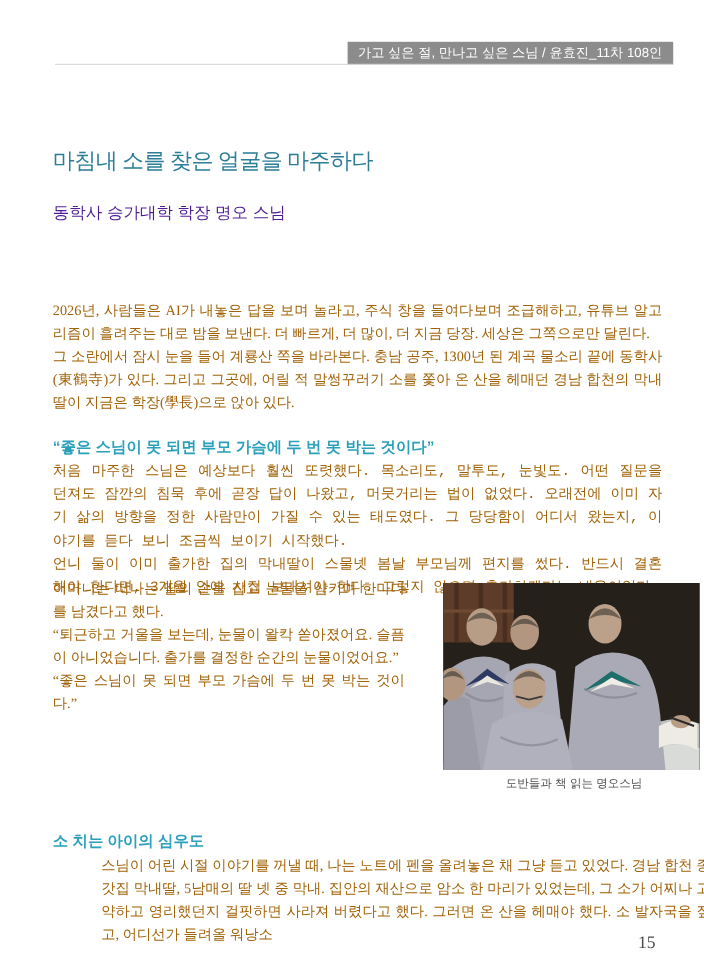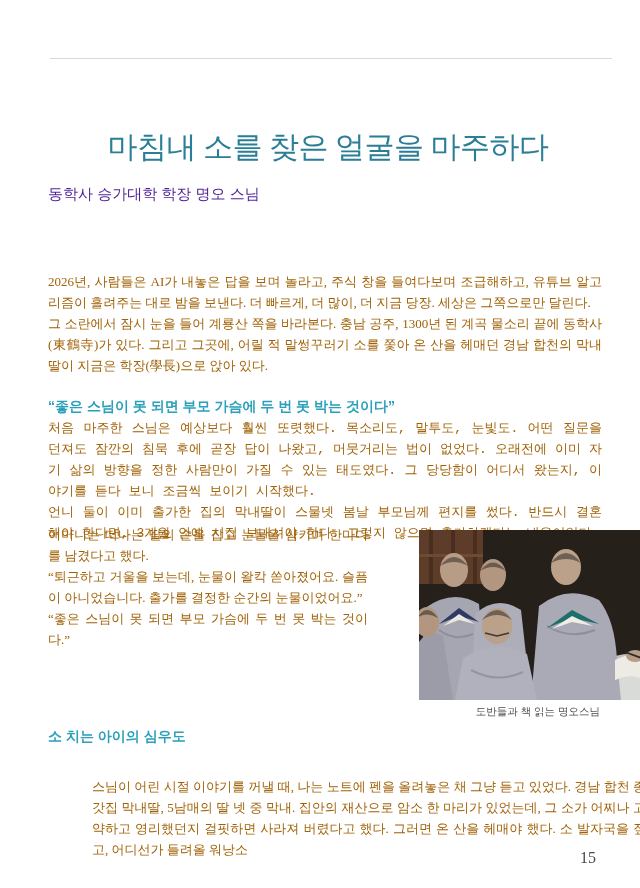--- a/index.html
+++ b/index.html
@@ -33,25 +33,24 @@
     height: 1px;
     background: #d9d9d9;
   }
   .title {
     position: absolute;
     top: 128px;
     left: 48px;
     width: 560px;
     font-family: "Liberation Serif", serif;
     font-weight: 500;
-    font-size: 30px;
+    font-size: 20px;
     line-height: 38px;
     letter-spacing: -0.5px;
     color: #2b7e95;
-    text-align: center;
   }
   .subtitle {
     position: absolute;
     top: 184px;
     left: 48px;
     width: 560px;
     font-family: "Liberation Sans", sans-serif;
     font-size: 15px;
     line-height: 20px;
     color: #4c1d95;
@@ -70,51 +69,52 @@
     font-family: "Liberation Sans", sans-serif;
     font-weight: bold;
     font-size: 14px;
     line-height: 18px;
     color: #2aa0bb;
   }
   .sec1-head { top: 397px; }
   .sec1-body { position: absolute; top: 418px; left: 48px; width: 554px; font-family: Liberation Mono, monospace; }
   .media { position: absolute; top: 524px; left: 48px; width: 554px; display: flex; }
   .media-text { width: 320px; flex: 0 0 320px; }
-  .figure-wrap { margin-left: 26px; width: 206px; padding-left: 25px; }
+  .figure-wrap { margin-left: 10px; width: 206px; padding-left: 25px; }
   .photo {
     display: block;
     width: 233px;
     height: 170px;
     margin-top: 6px;
     background: #262019;
   }
   .caption {
     margin-top: 5px;
     font-family: "Liberation Sans", sans-serif;
     font-size: 10.5px;
     color: #4d4d4d;
     text-align: right;
   }
-  .sec2-head { top: 727px; }
+  .sec2-head { top: 755px; }
   .sec2-body { position: absolute; top: 776px; left: 48px; width: 554px; margin-left: 44px; }
   .pagenum {
     position: absolute;
     top: 849px;
     right: 44px;
     font-family: "Liberation Serif", serif;
     font-size: 16px;
     color: #4a4a4a;
   }
 </style>
 </head>
 <body>
 
 <div class="page">
 
+  <div class="badge">가고 싶은 절, 만나고 싶은 스님 / 윤효진_11차 108인</div>
   <div class="rule"></div>
 
   <h1 class="title">마침내 소를 찾은 얼굴을 마주하다</h1>
   <div class="subtitle">동학사 승가대학 학장 명오 스님</div>
 
   <div class="intro bodytext">
     <p>2026년, 사람들은 AI가 내놓은 답을 보며 놀라고, 주식 창을 들여다보며 조급해하고, 유튜브 알고리즘이 흘려주는 대로 밤을 보낸다. 더 빠르게, 더 많이, 더 지금 당장. 세상은 그쪽으로만 달린다.</p>
     <p>그 소란에서 잠시 눈을 들어 계룡산 쪽을 바라본다. 충남 공주, 1300년 된 계곡 물소리 끝에 동학사(東鶴寺)가 있다. 그리고 그곳에, 어릴 적 말썽꾸러기 소를 쫓아 온 산을 헤매던 경남 합천의 막내딸이 지금은 학장(學長)으로 앉아 있다.</p>
   </div>
 

